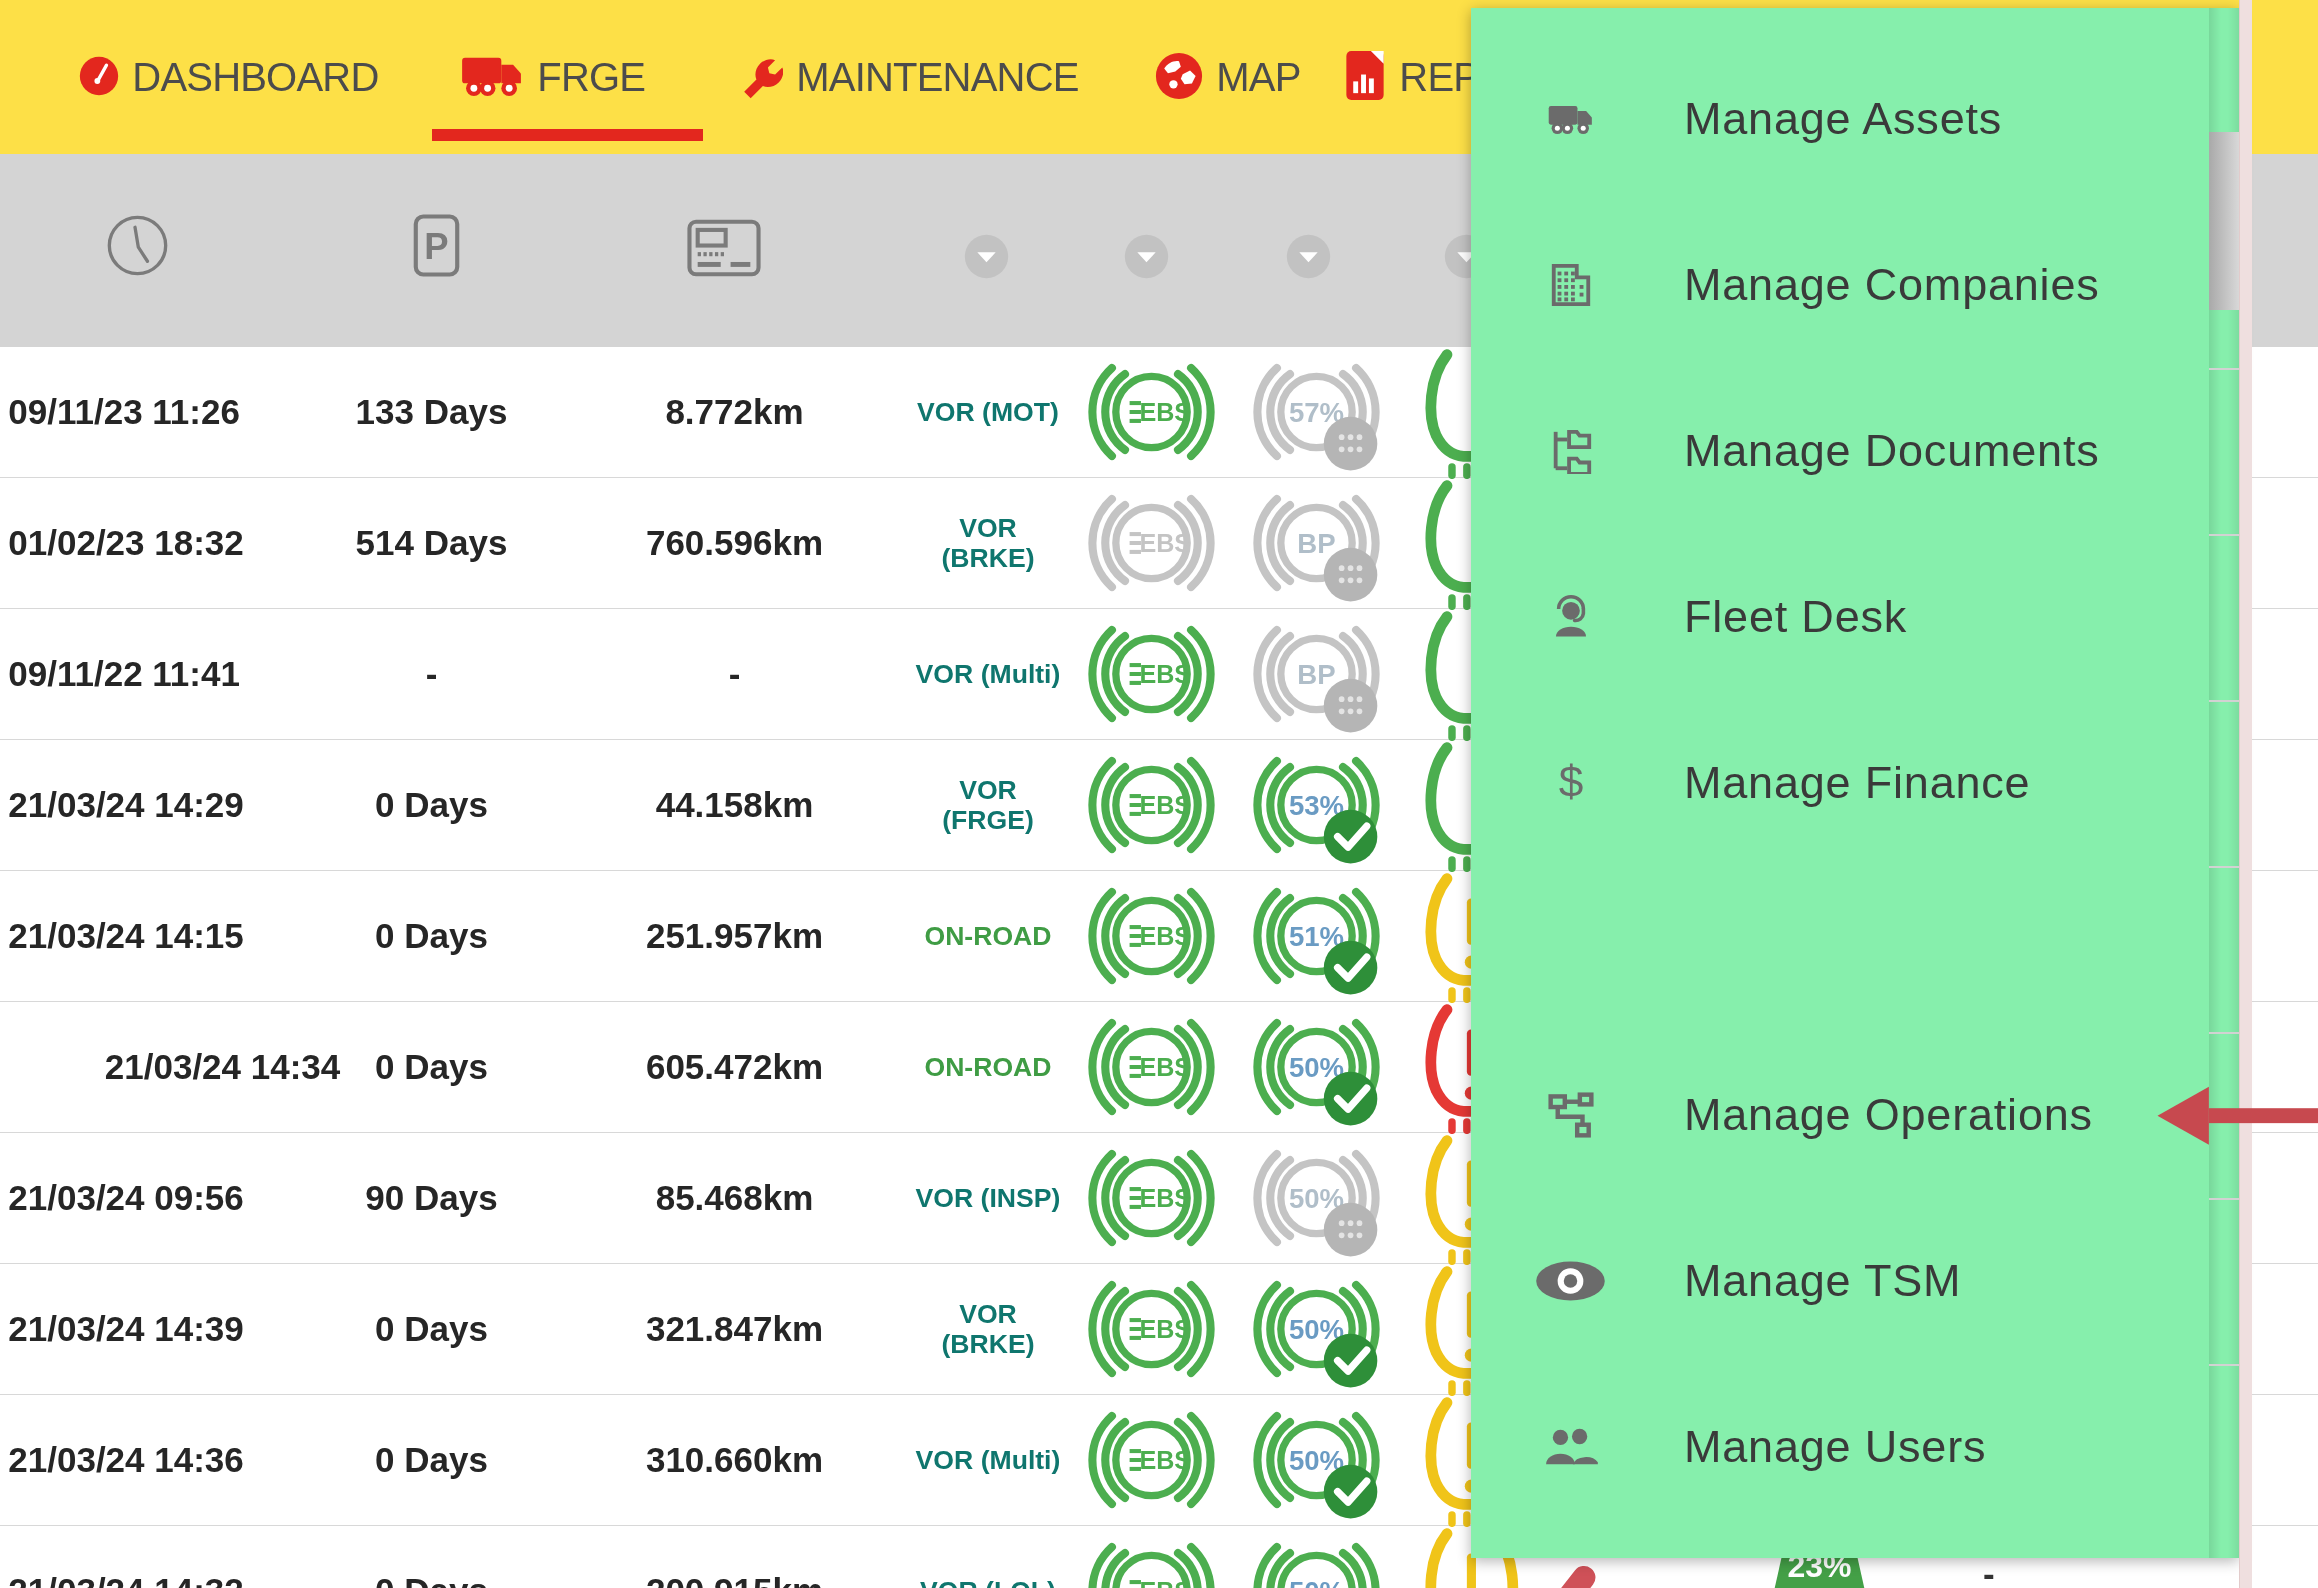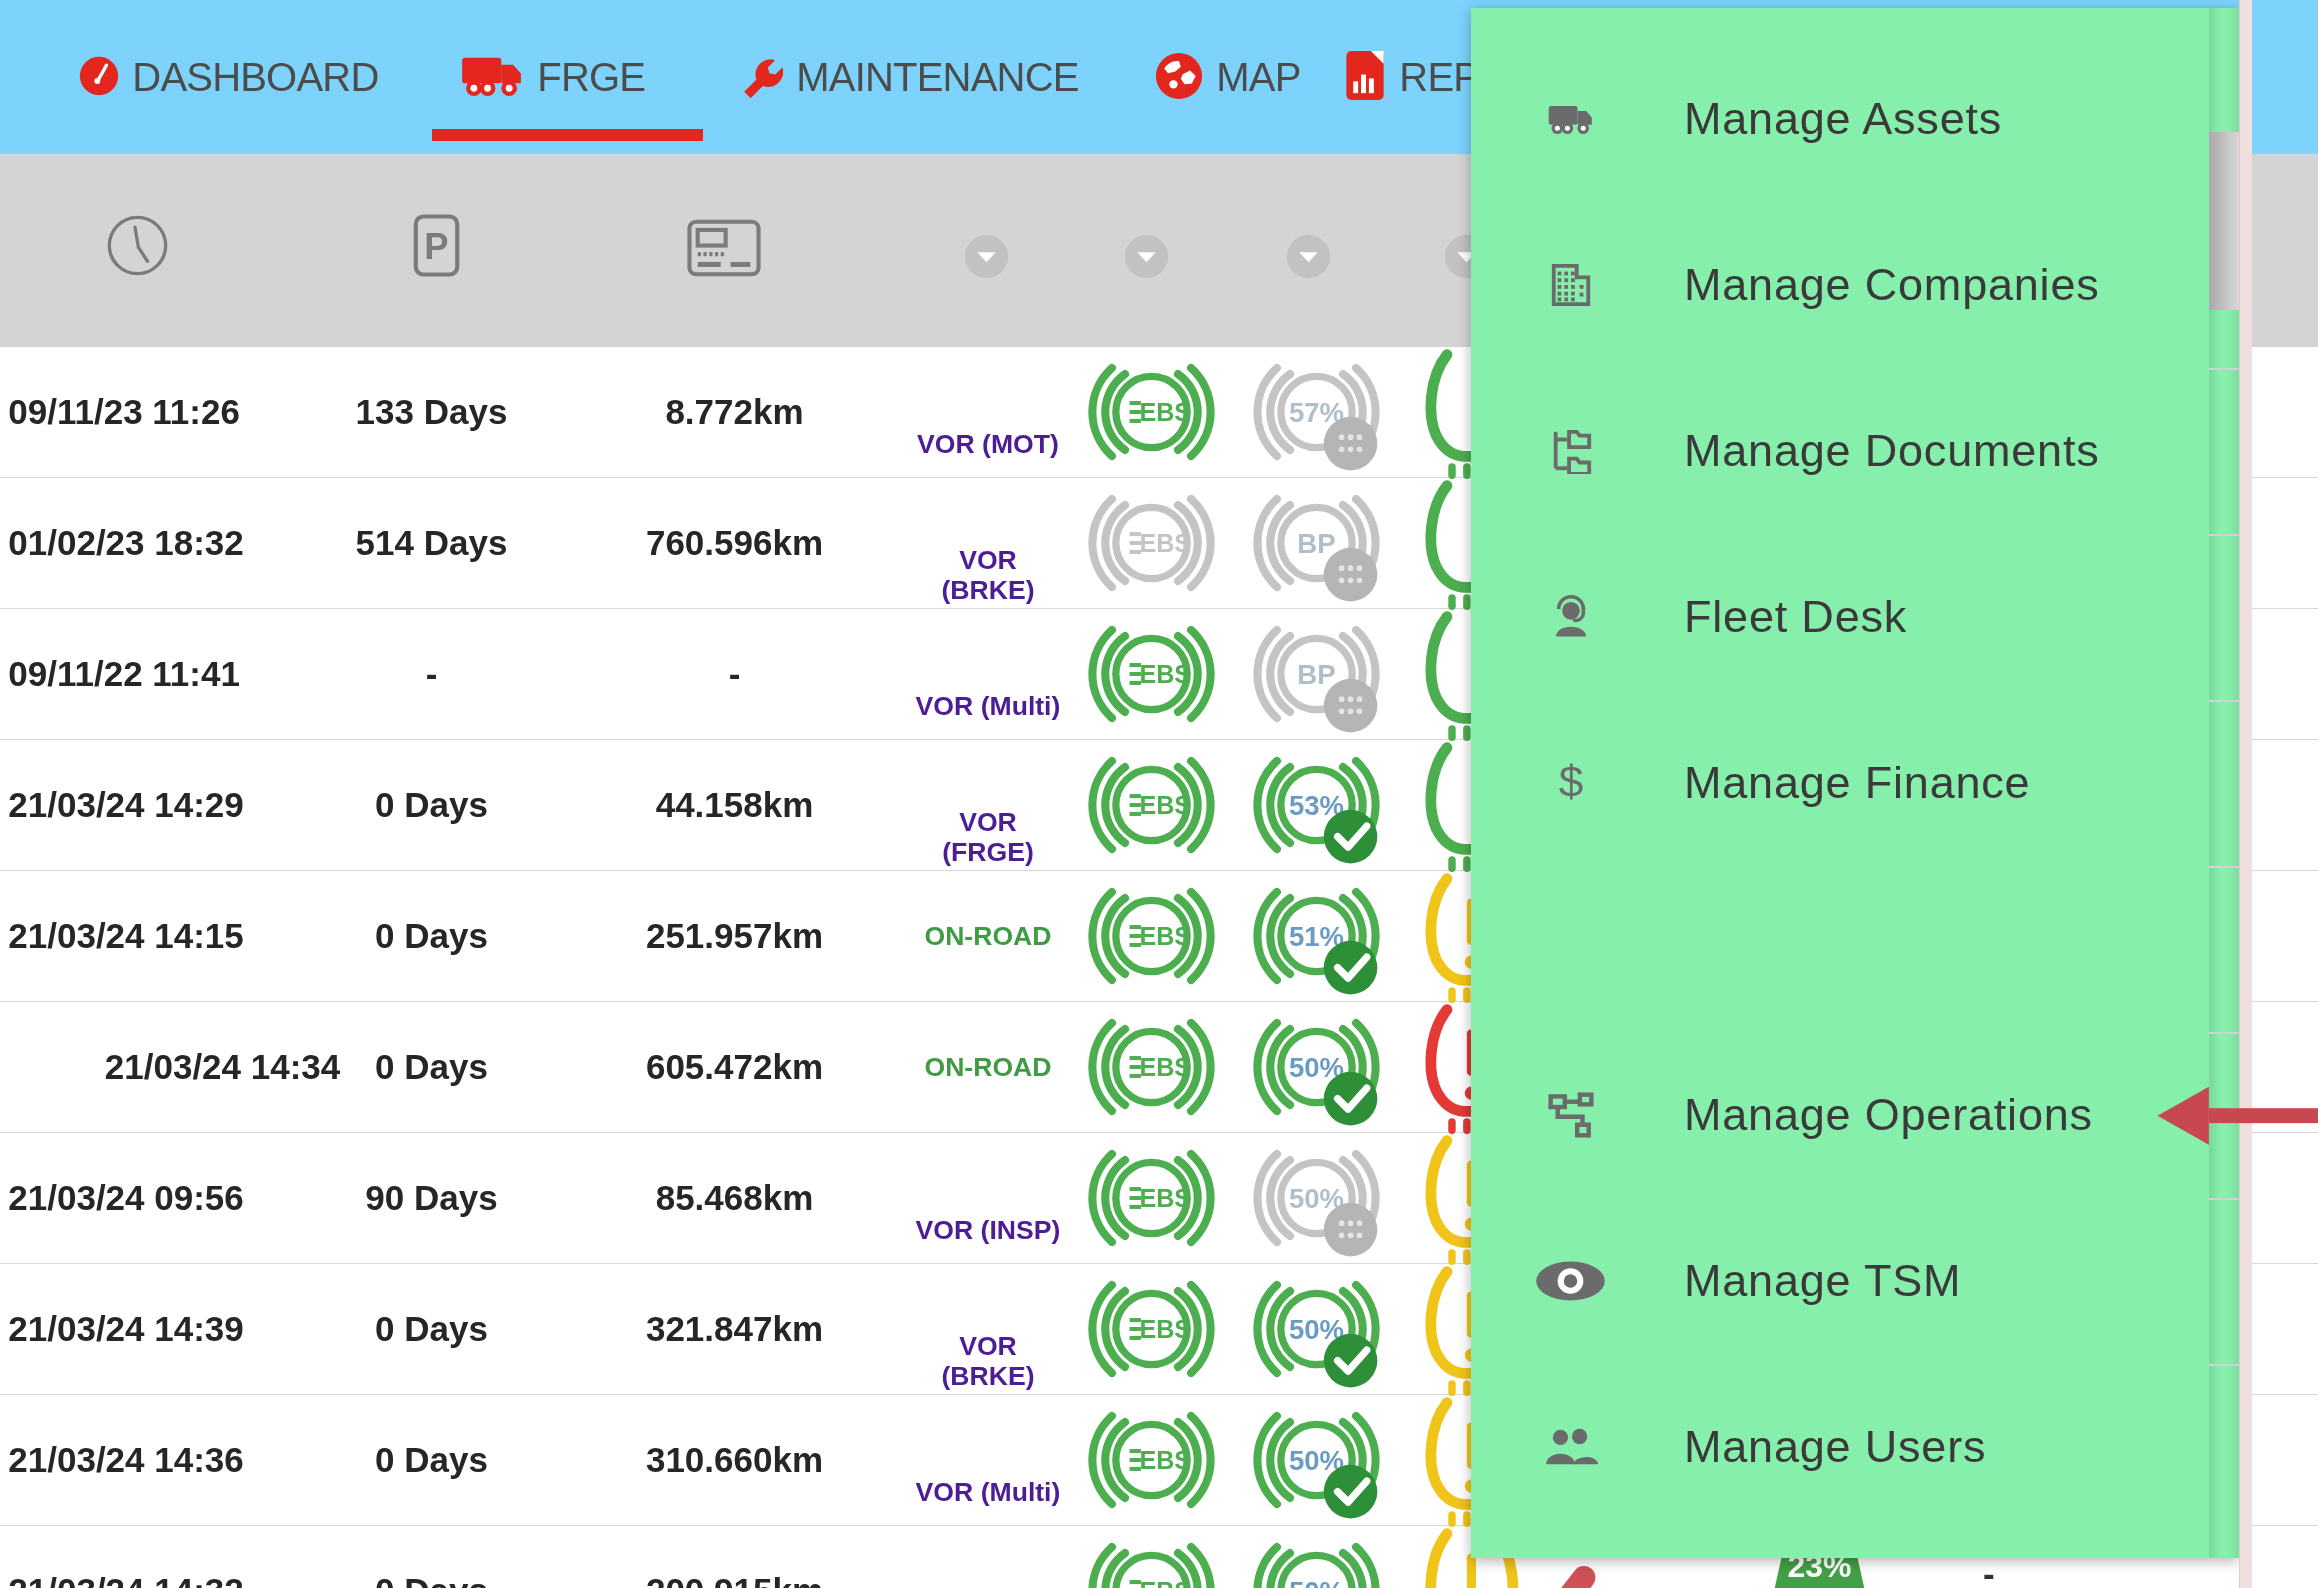--- a/index.html
+++ b/index.html
@@ -1,36 +1,36 @@
 <!DOCTYPE html>
 <html style="font-size:13.3px"><head>
 <meta charset="utf-8">
 <style>
   html,body{margin:0;padding:0;background:#fff;}
   .screen{position:relative;width:2319px;height:1588px;background:#fff;overflow:hidden;
           font-family:"Liberation Sans",sans-serif;}
 
   
-  .nav{position:absolute;left:0;top:0;width:100%;height:154px;background:#7dd3fc;z-index:2;}
+  .nav{position:absolute;left:0;top:0;width:100%;height:154px;background:#fde047;z-index:2;}
   .nav-item{position:absolute;top:0;height:154px;display:flex;align-items:center;gap:13.3px;cursor:pointer;}
   .nav-label{font-size:40px;letter-spacing:-0.8px;color:#4c4c4c;white-space:nowrap;}
   .nav-underline{position:absolute;left:432px;top:129px;width:271px;height:12.4px;background:#e3271e;}
 
   
   .headerband{position:absolute;left:0;top:154px;width:100%;height:193px;background:#d4d4d4;z-index:1;}
   .hicon{position:absolute;display:flex;align-items:center;justify-content:center;}
 
   
   .rows{position:absolute;left:0;top:347px;width:100%;z-index:0;}
   .trow{position:relative;width:100%;height:130px;border-bottom:1.7px solid #d8d8d8;}
   .cell{position:absolute;top:0;height:130px;display:flex;align-items:center;justify-content:center;
         font-size:35px;font-weight:bold;color:#262626;white-space:nowrap;}
   .cell.time{justify-content:flex-start;padding-left:5px;}
   .cell.status{font-size:26.6px;line-height:30px;text-align:center;letter-spacing:0;}
-  .status-vor{color:#4c1d95;margin-top:32px;}
+  .status-vor{color:#0f766e;}
   .status-onroad{color:#3f9c44;}
   .iconcell{position:absolute;top:0;height:130px;display:flex;align-items:center;justify-content:center;}
 
   
   .red-partial{position:absolute;background:#cf5158;border-radius:13.3px;transform:rotate(38deg);}
   .tread-badge{position:absolute;background:#44a047;clip-path:polygon(14% 0,86% 0,100% 100%,0 100%);
                display:flex;align-items:center;justify-content:center;
                color:#fff;font-size:32px;font-weight:bold;}
   .dash-extra{position:absolute;font-size:35px;font-weight:bold;color:#333;}
 

